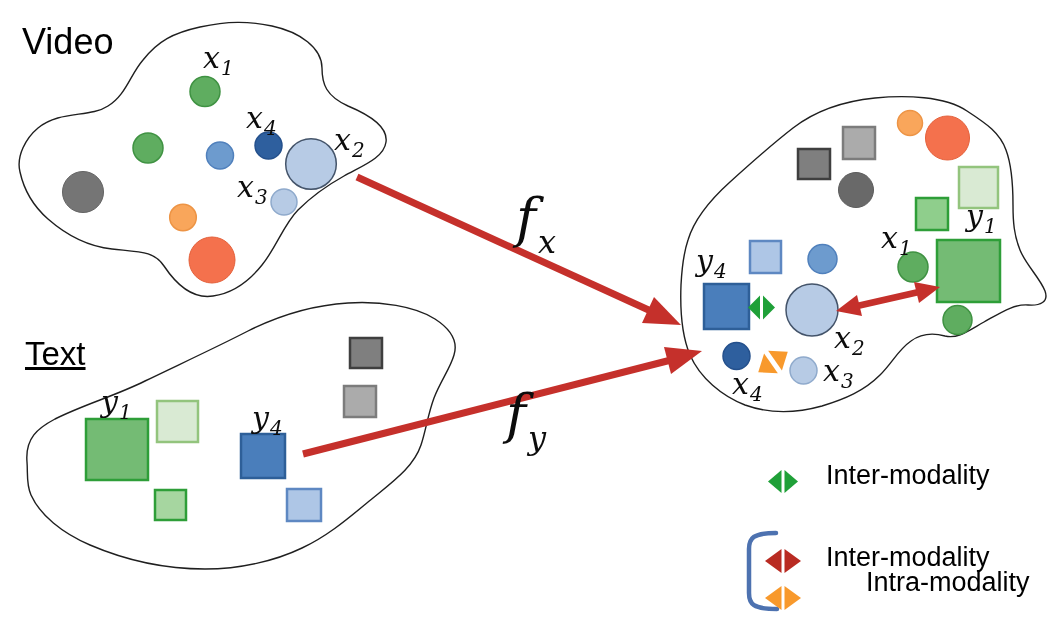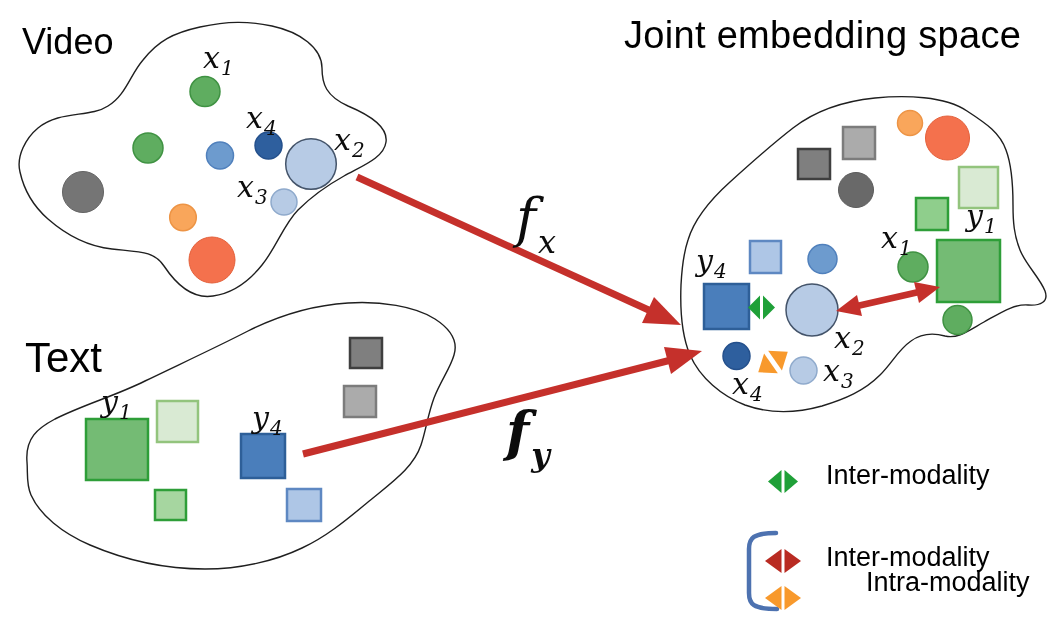--- a/index.html
+++ b/index.html
@@ -126,25 +126,24 @@
       <polygon class="negred-tri" points="765,561 781.5,549 781.5,573"></polygon>
       <polygon class="negred-tri" points="801,561 784.5,549 784.5,573"></polygon>
     </g>
     <g>
       <polygon class="negorange-tri" points="765,598 781.5,586 781.5,610"></polygon>
       <polygon class="negorange-tri" points="801,598 784.5,586 784.5,610"></polygon>
     </g>
   </svg>
 
   <span class="title" style="left:22px;top:24px;font-size:36px;">Video</span>
-  <span class="title" style="left:25px;top:337px;font-size:42px;">Text</span>
-  <span class="title" style="left:624px;top:16px;font-size:38px;letter-spacing:0.3px;">Joint embedding space</span>
+  <span class="title" style="left:25px;top:337px;font-size:33px;text-decoration:underline;">Text</span>
 
   <span class="math fmap" style="left:516px;top:192px;"><i class="b">f</i><i class="s">x</i></span>
-  <span class="math fmap" style="left:506px;top:404px;font-weight:bold;"><i class="b">f</i><i class="s">y</i></span>
+  <span class="math fmap" style="left:506px;top:388px;"><i class="b">f</i><i class="s">y</i></span>
 
   <span class="math" style="left:203px;top:43px;"><i class="b">x</i><i class="s">1</i></span>
   <span class="math" style="left:246px;top:103px;"><i class="b">x</i><i class="s">4</i></span>
   <span class="math" style="left:334px;top:125px;"><i class="b">x</i><i class="s">2</i></span>
   <span class="math" style="left:237px;top:172px;"><i class="b">x</i><i class="s">3</i></span>
 
   <span class="math" style="left:101px;top:387px;"><i class="b">y</i><i class="s">1</i></span>
   <span class="math" style="left:252px;top:403px;"><i class="b">y</i><i class="s">4</i></span>
 
   <span class="math" style="left:696px;top:246px;"><i class="b">y</i><i class="s">4</i></span>

